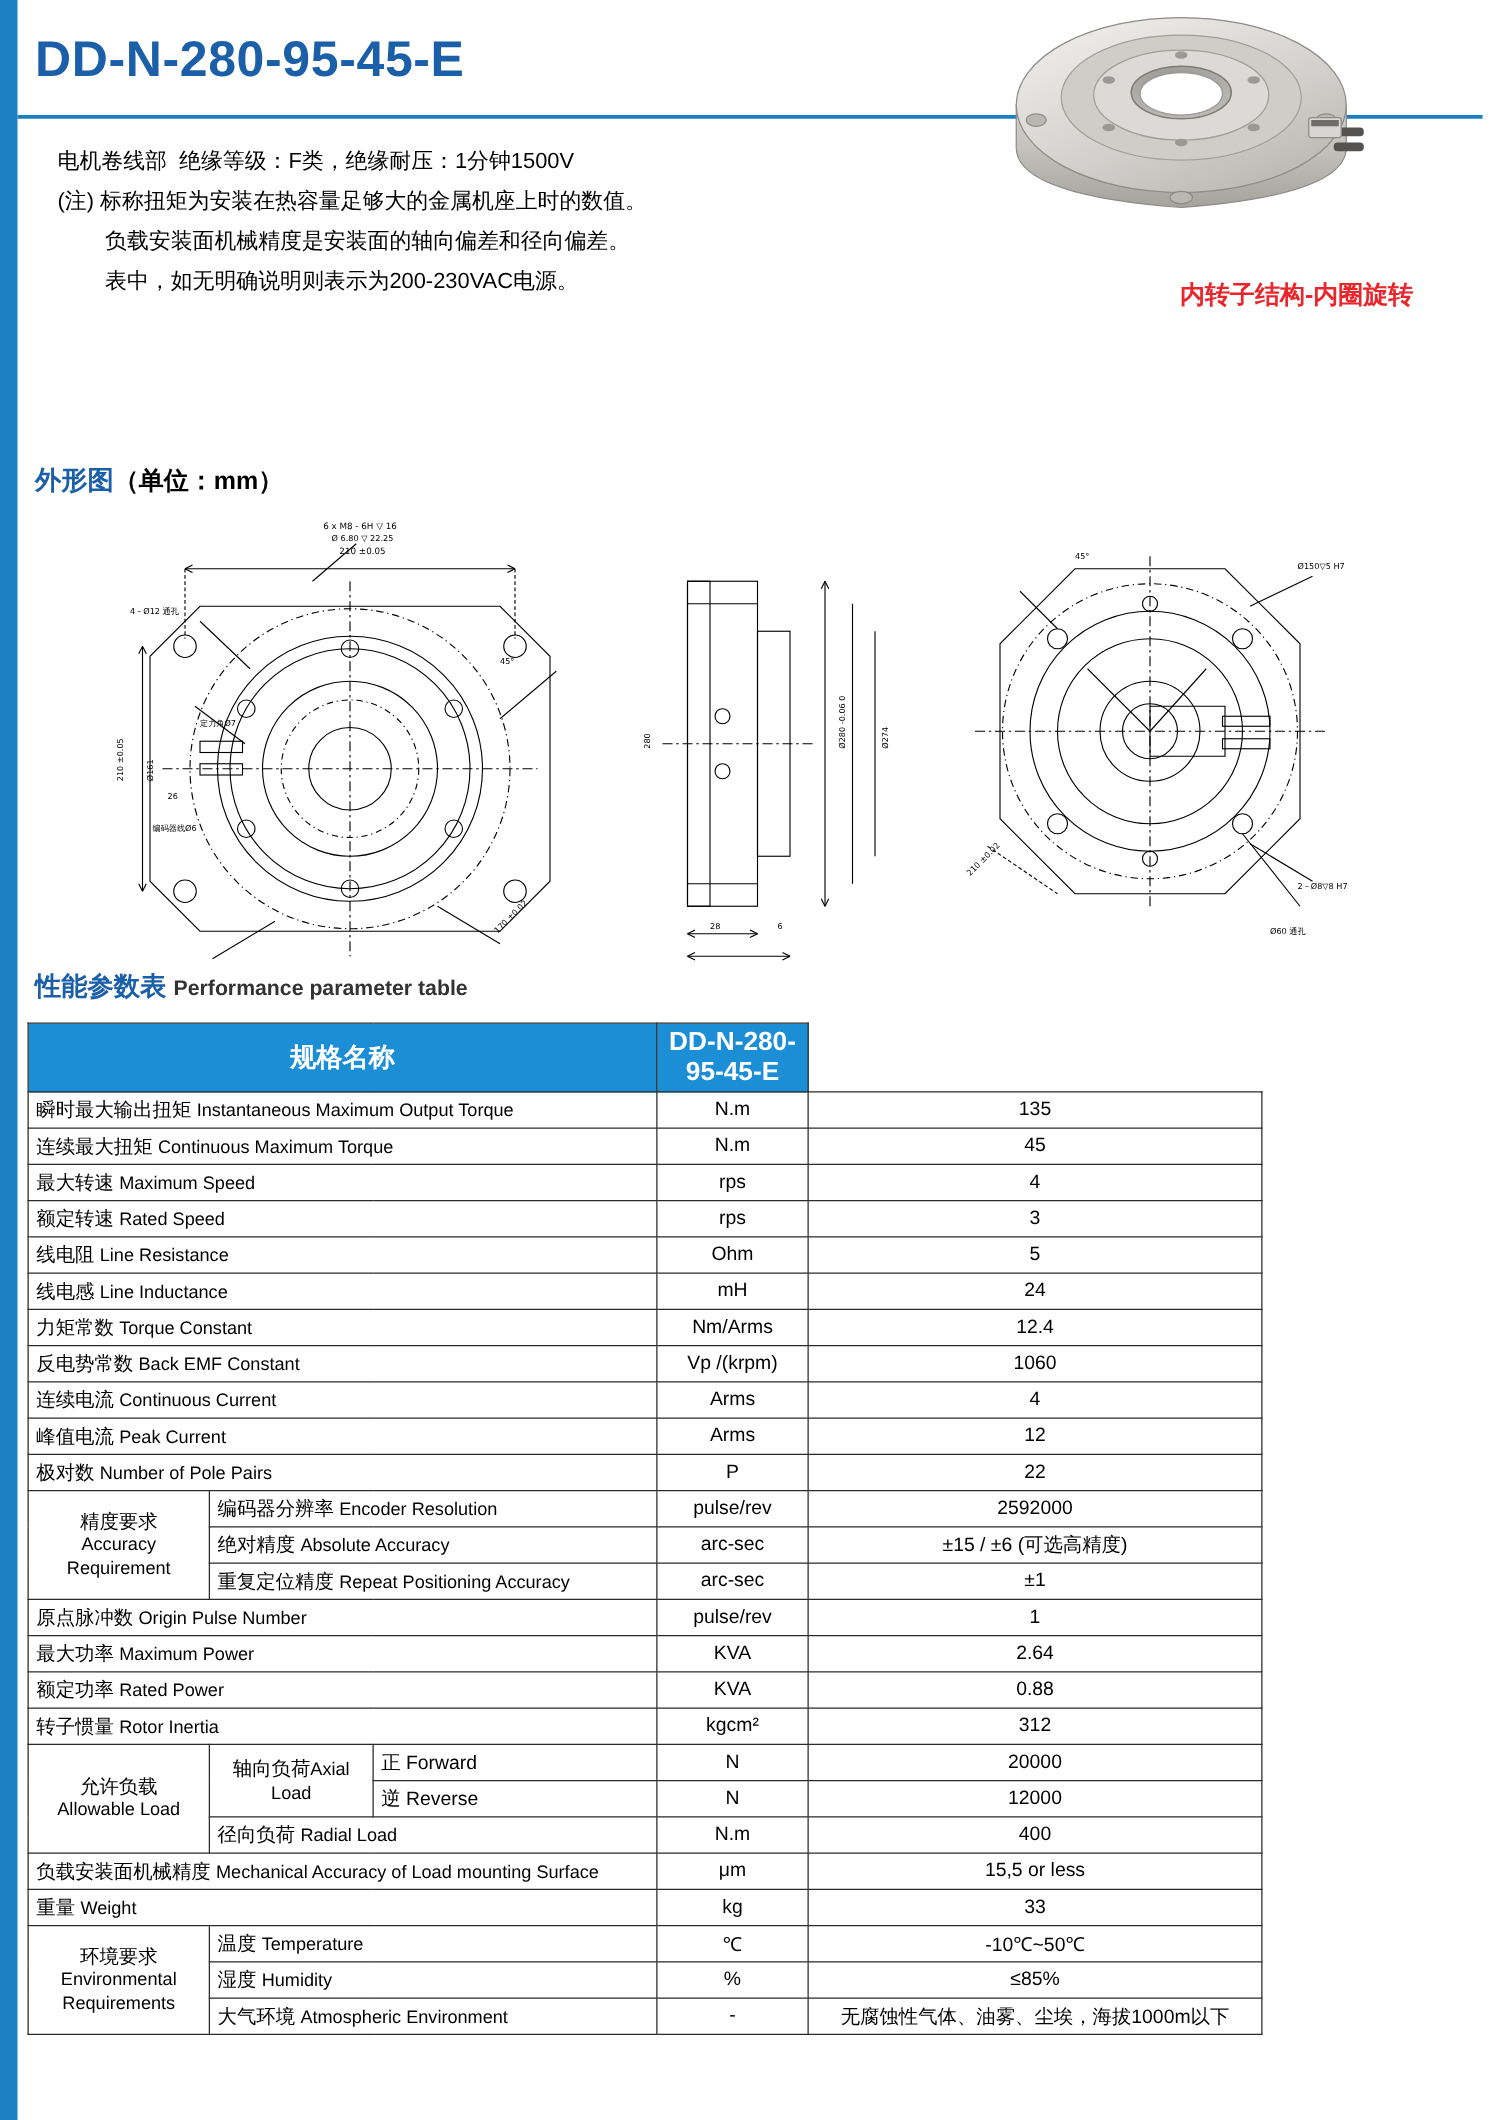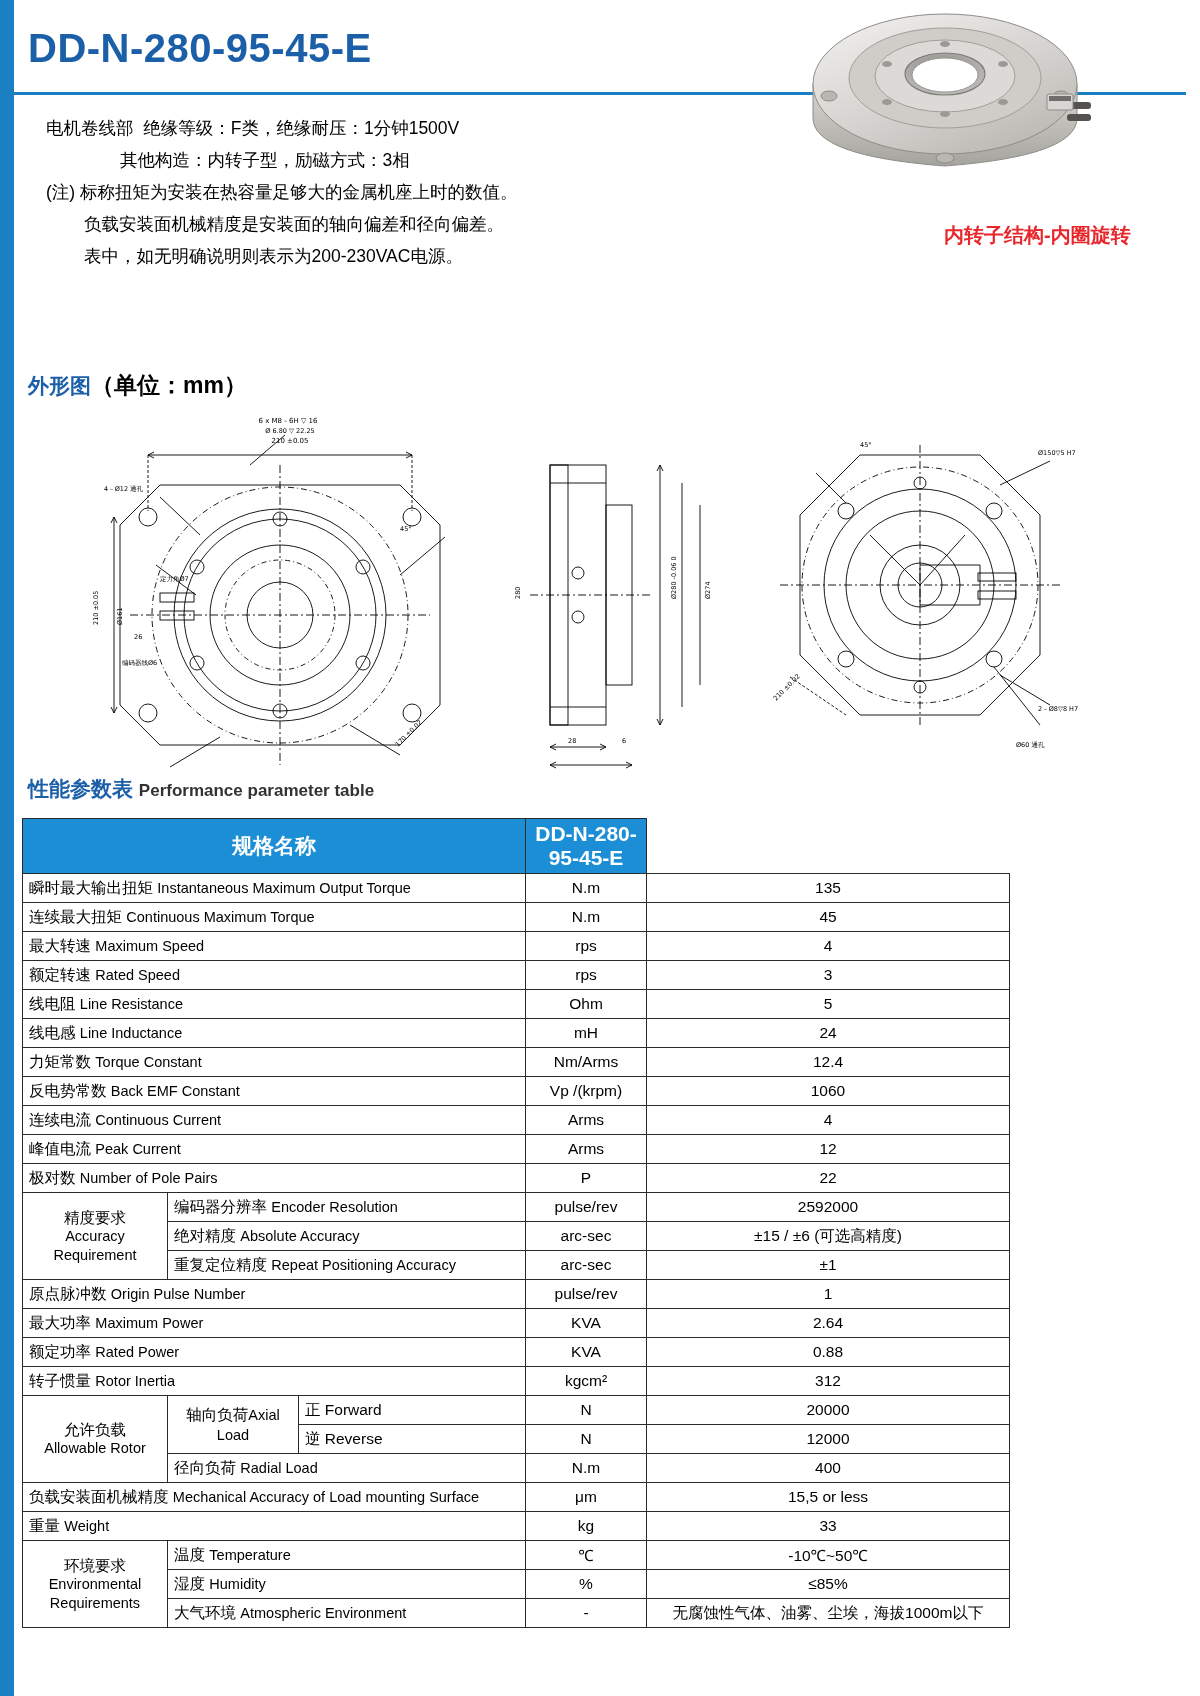--- a/index.html
+++ b/index.html
@@ -33,21 +33,21 @@
     font-size:20px;font-weight:bold;color:#e8262b;
   }
 
   
   .photo{position:absolute;left:795px;top:6px;width:300px;height:185px;}
 
   
   .sec-outline{
     position:absolute;left:28px;top:370px;font-size:21px;font-weight:bold;color:#1b5fa8;
   }
-  .sec-outline .unit{color:#000;font-weight:bold;font-size:23px;}
+  .sec-outline .unit{color:#000;font-weight:bold;font-size:20px;}
 
   .drawing-wrap{position:absolute;left:60px;top:415px;width:1090px;height:355px;}
 
   
   .sec-perf{
     position:absolute;left:28px;top:775px;font-size:21px;font-weight:bold;color:#1b5fa8;
   }
   .sec-perf .en{color:#333;font-weight:bold;font-size:17px;}
 
   table.perf{
@@ -120,21 +120,20 @@
 
       <rect x="272" y="96" width="24" height="7" rx="3" fill="#55534f"></rect>
       <rect x="272" y="108" width="24" height="7" rx="3" fill="#55534f"></rect>
       <rect x="252" y="88" width="26" height="16" rx="2" fill="#d8d6d2" stroke="#8e8c88"></rect>
       <rect x="254" y="90" width="22" height="5" fill="#6f6d69"></rect>
     </svg>
   </div>
 
   <div class="note-block">
     <div class="note-line">电机卷线部  绝缘等级：F类，绝缘耐压：1分钟1500V</div>
-    <div class="note-line indent1">其他构造：内转子型，励磁方式：3相</div>
     <div class="note-line">(注) 标称扭矩为安装在热容量足够大的金属机座上时的数值。</div>
     <div class="note-line indent2">负载安装面机械精度是安装面的轴向偏差和径向偏差。</div>
     <div class="note-line indent2">表中，如无明确说明则表示为200-230VAC电源。</div>
   </div>
 
   <div class="rotor-label">内转子结构-内圈旋转</div>
 
   <div class="sec-outline">
     <span>外形图</span><span class="unit">（单位：mm）</span>
   </div>
@@ -392,21 +391,21 @@
       </tr>
       <tr>
         <td class="c-name" colspan="3"><span>转子惯量</span> <span class="en-s">Rotor Inertia</span></td>
         <td class="c-unit">kgcm²</td>
         <td class="c-val">312</td>
       </tr>
 
       <tr>
         <td class="grp" rowspan="3">
           <div>允许负载</div>
-          <div class="en-s">Allowable Rotor</div>
+          <div class="en-s">Allowable Load</div>
         </td>
         <td class="sub2" rowspan="2">
           <span>轴向负荷</span><span class="en-s">Axial Load</span>
         </td>
         <td class="sub">正 Forward</td>
         <td class="c-unit">N</td>
         <td class="c-val">20000</td>
       </tr>
       <tr>
         <td class="sub">逆 Reverse</td>

